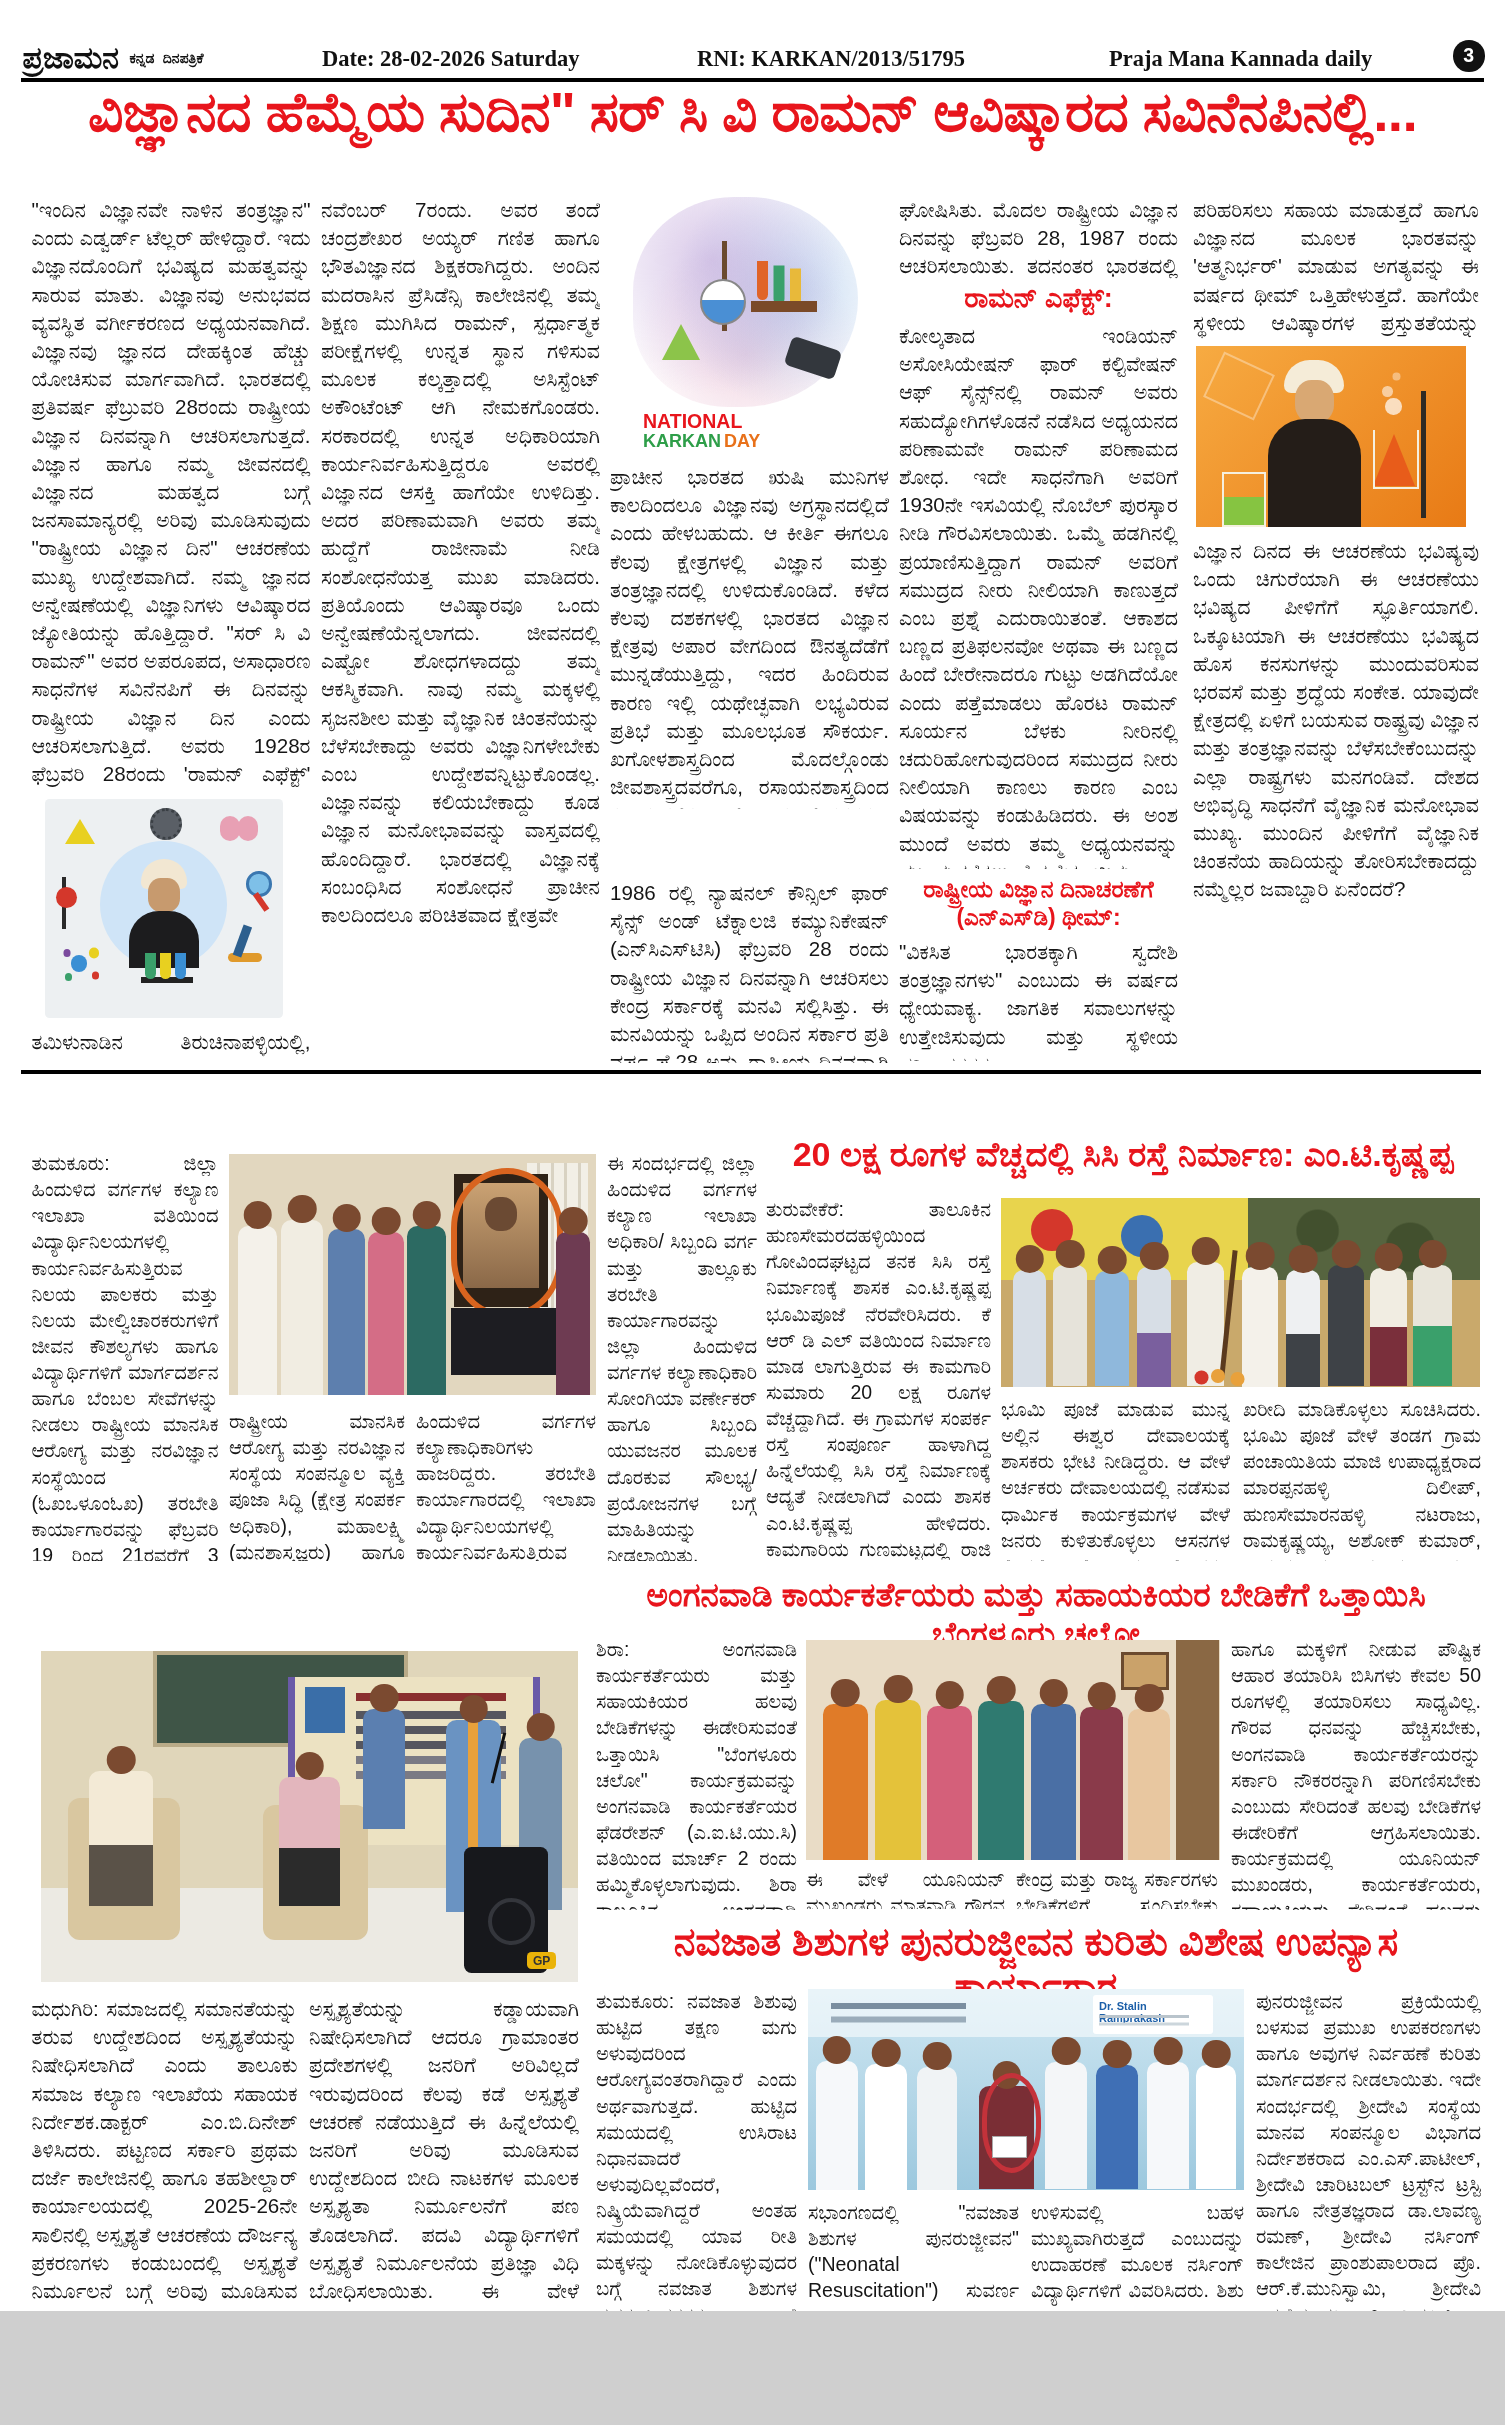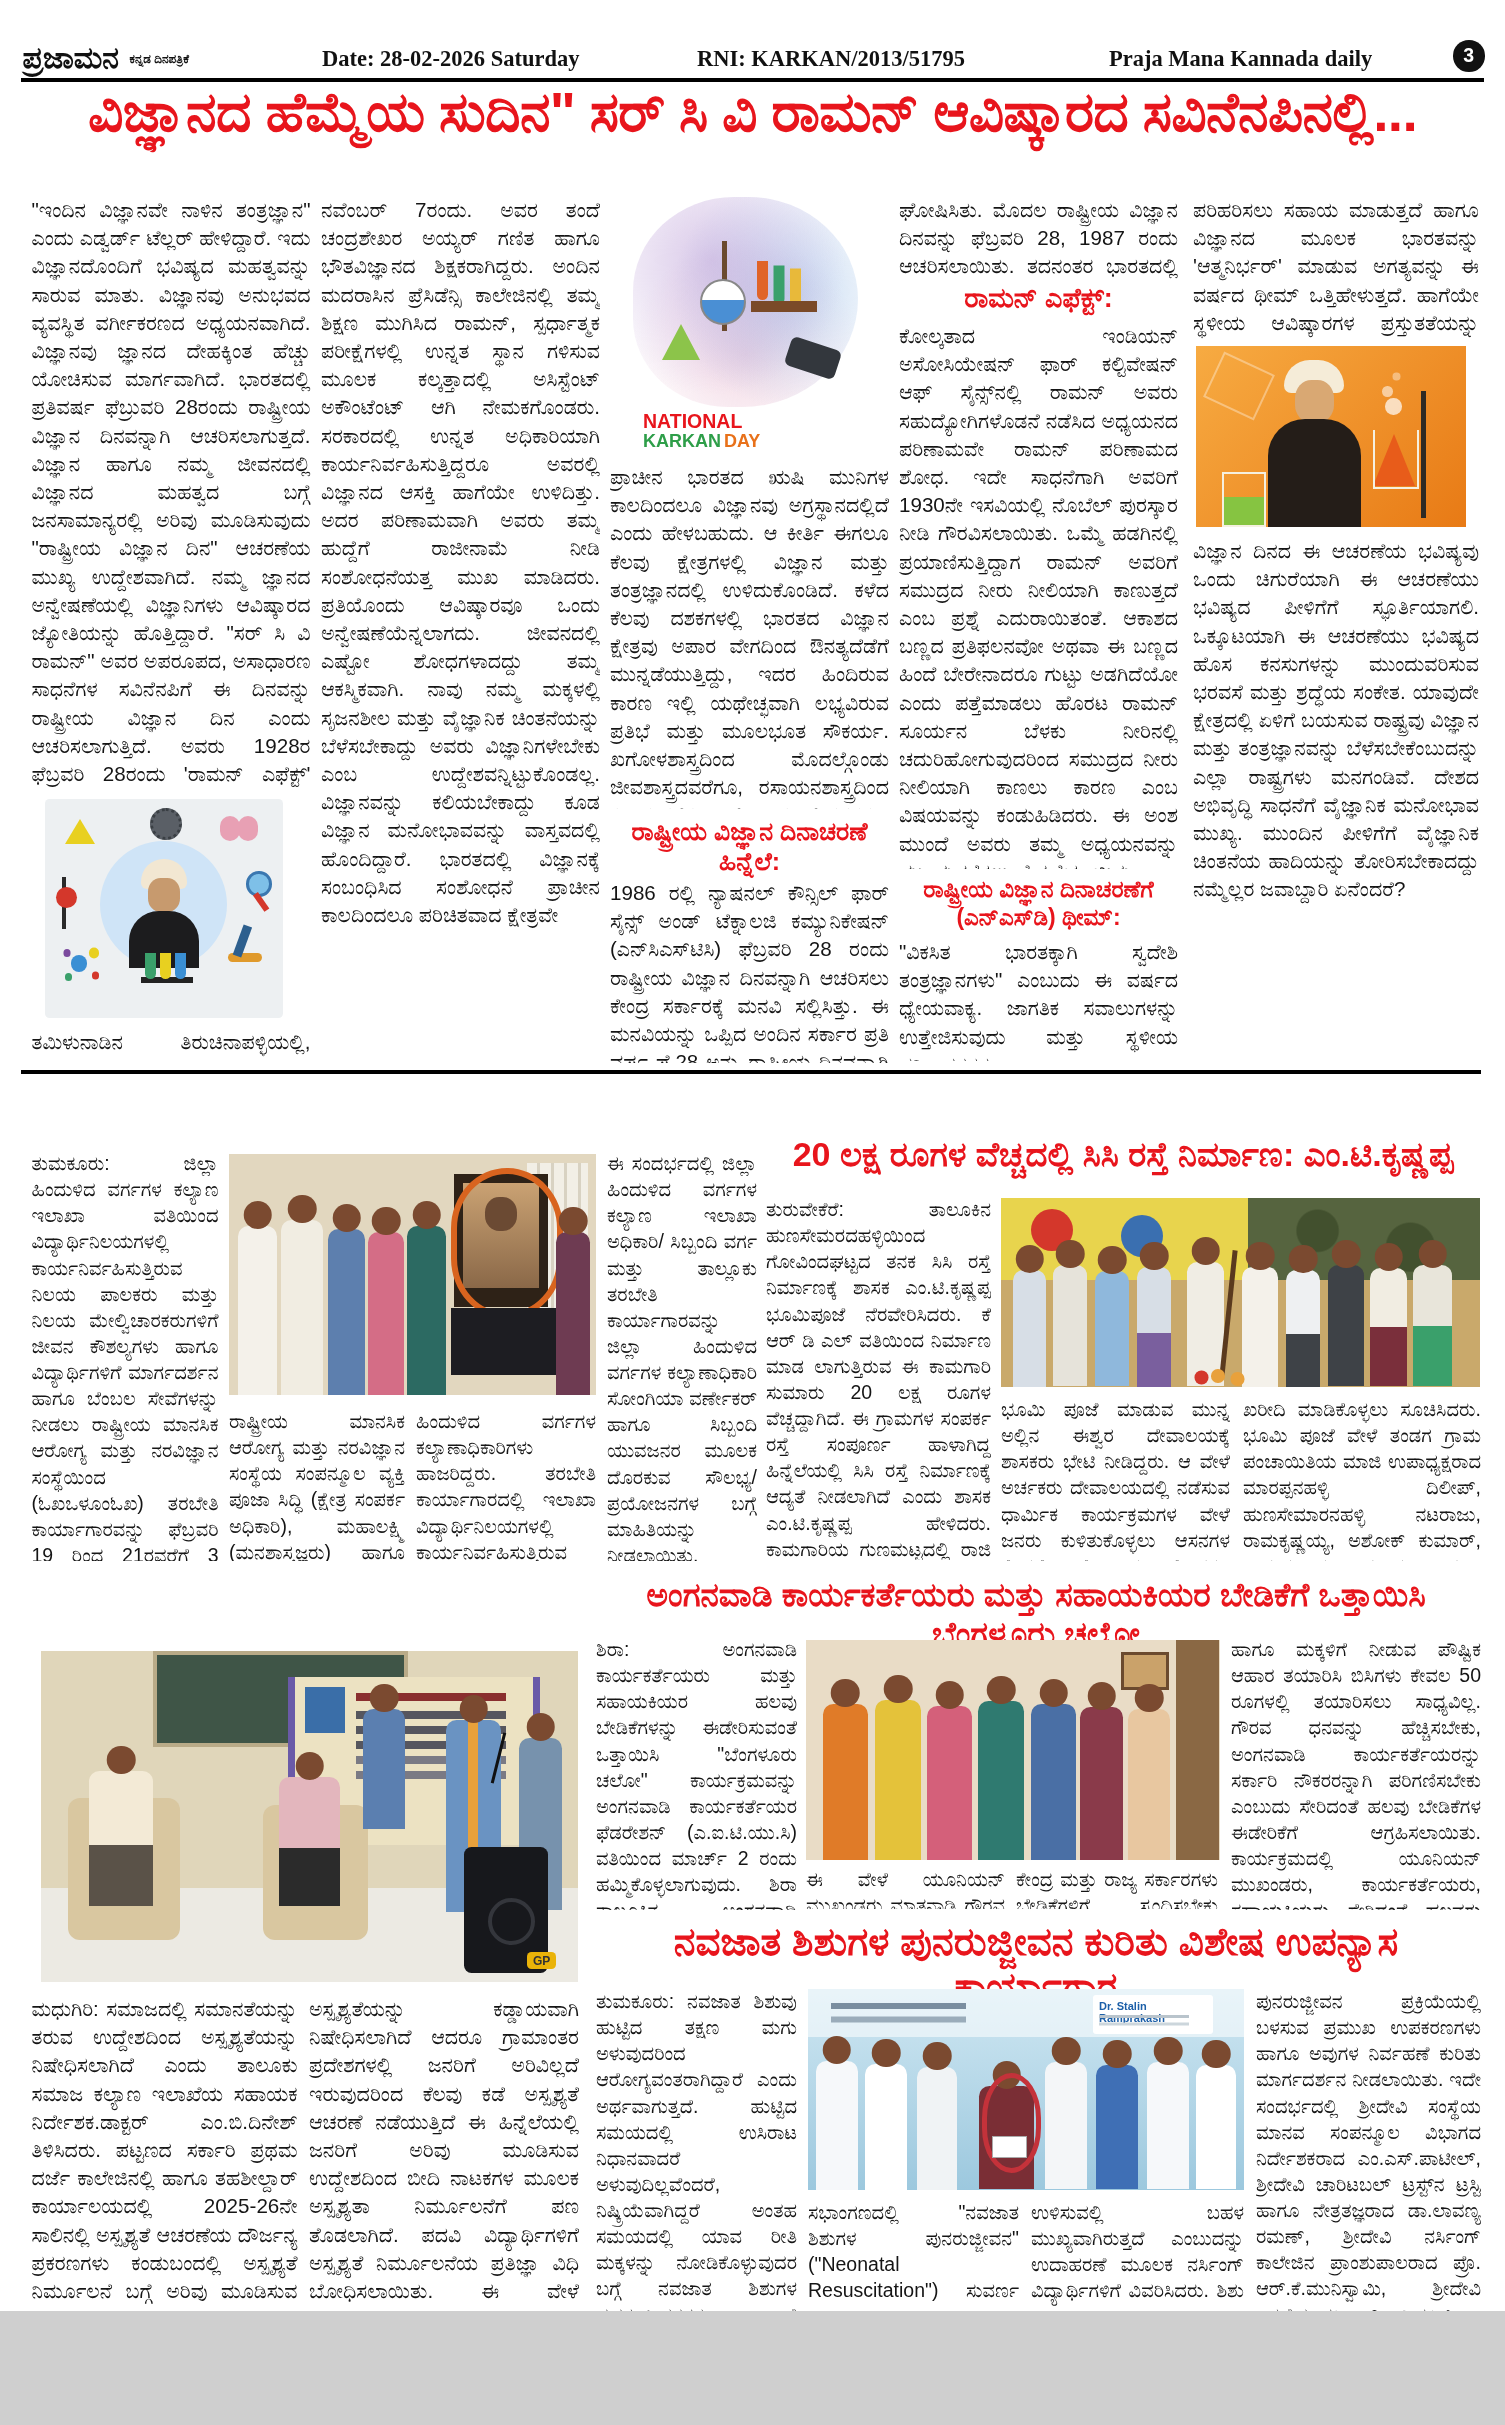--- a/index.html
+++ b/index.html
@@ -1,21 +1,21 @@
 <!DOCTYPE html>
 <html style="font-size:12px"><head>
 <meta charset="utf-8">
 <style>
   html,body{margin:0;padding:0;background:#cfcfcf;}
   #page{position:relative;width:1505px;height:2311px;background:#ffffff;overflow:hidden;
         font-family:"Liberation Sans",sans-serif;color:#141414;}
   
   .hdr-item{position:absolute;top:42px;height:33px;display:flex;align-items:center;}
   .logo-main{font-family:"Liberation Serif",serif;font-weight:800;font-size:30px;color:#111;}
-  .logo-sub{font-family:Liberation Sans, sans-serif;font-weight:700;font-size:12px;color:#111;margin-left:10.5px;}
+  .logo-sub{font-family:Liberation Mono, monospace;font-weight:700;font-size:14px;color:#111;margin-left:10.5px;}
   .hdr-text{font-family:"Liberation Serif",serif;font-weight:700;font-size:22.5px;color:#111;}
   .page-num{position:absolute;top:40px;left:1453px;width:31.5px;height:31.5px;border-radius:50%;
             background:#111;color:#fff;font-weight:800;font-size:19.5px;display:flex;align-items:center;justify-content:center;}
   .hdr-rule{position:absolute;left:21px;top:78px;width:1463px;height:3.7px;background:#000;}
   
   .lead-headline{position:absolute;left:15px;top:84px;width:1475px;text-align:center;
                  font-size:55px;line-height:1.05;font-weight:800;color:#e8151c;letter-spacing:-0.7px;}
   .red{color:#e8151c;}
   .subhead{position:absolute;font-weight:800;text-align:center;color:#e8151c;}
   
@@ -87,21 +87,20 @@
     <div class="abs" style="left:90px;top:90px;width:42px;height:42px;border-radius:50%;background:linear-gradient(#ffffff 45%,#4a8fd4 45%);border:2.2px solid #888;"></div>
     <div class="abs" style="left:147px;top:72px;width:10.5px;height:39px;border-radius:0 0 6px 6px;background:#e06428;box-shadow:16.5px 4.5px 0 #3aa06b,33px 7.5px 0 #e8b93a;"></div>
     <div class="abs" style="left:141px;top:112px;width:66px;height:10.5px;background:#7a4a28;"></div>
     <div class="abs" style="left:52px;top:135px;width:0;height:0;border-left:19.5px solid transparent;border-right:19.5px solid transparent;border-bottom:36px solid #8cc44a;"></div>
     <div class="abs" style="left:177px;top:154px;width:52px;height:30px;border-radius:6px;background:#33373d;transform:rotate(18deg);"></div>
     <div class="tinytext" style="left:33px;top:222px;font-size:19.5px;color:#e8151c;">NATIONAL</div>
     <div class="tinytext" style="left:33px;top:243px;font-size:18px;color:#2e9e49;">KARKAN</div>
     <div class="tinytext" style="left:114px;top:243px;font-size:18px;color:#e8711a;">DAY</div>
   </div>
   <div class="col" style="left:610px;top:463px;width:279px;height:346px;">ಪ್ರಾಚೀನ ಭಾರತದ ಋಷಿ ಮುನಿಗಳ ಕಾಲದಿಂದಲೂ ವಿಜ್ಞಾನವು ಅಗ್ರಸ್ಥಾನದಲ್ಲಿದೆ ಎಂದು ಹೇಳಬಹುದು. ಆ ಕೀರ್ತಿ ಈಗಲೂ ಕೆಲವು ಕ್ಷೇತ್ರಗಳಲ್ಲಿ ವಿಜ್ಞಾನ ಮತ್ತು ತಂತ್ರಜ್ಞಾನದಲ್ಲಿ ಉಳಿದುಕೊಂಡಿದೆ. ಕಳೆದ ಕೆಲವು ದಶಕಗಳಲ್ಲಿ ಭಾರತದ ವಿಜ್ಞಾನ ಕ್ಷೇತ್ರವು ಅಪಾರ ವೇಗದಿಂದ ಔನತ್ಯದೆಡೆಗೆ ಮುನ್ನಡೆಯುತ್ತಿದ್ದು, ಇದರ ಹಿಂದಿರುವ ಕಾರಣ ಇಲ್ಲಿ ಯಥೇಚ್ಛವಾಗಿ ಲಭ್ಯವಿರುವ ಪ್ರತಿಭೆ ಮತ್ತು ಮೂಲಭೂತ ಸೌಕರ್ಯ. ಖಗೋಳಶಾಸ್ತ್ರದಿಂದ ಮೊದಲ್ಗೊಂಡು ಜೀವಶಾಸ್ತ್ರದವರೆಗೂ, ರಸಾಯನಶಾಸ್ತ್ರದಿಂದ ಕೃಷಿಯವರೆಗೂ ವೈಜ್ಞಾನಿಕ ಕ್ಷೇತ್ರಗಳನ್ನೂ ಭಾರತೀಯ ವಿಜ್ಞಾನಿಗಳು ಶ್ರೀಮಂತಗೊಳಿಸಿದ್ದಾರೆ.</div>
-  <div class="subhead" style="left:610px;top:816px;width:279px;font-size:25px;line-height:1.2;">ರಾಷ್ಟ್ರೀಯ ವಿಜ್ಞಾನ ದಿನಾಚರಣೆ ಹಿನ್ನೆಲೆ:</div>
   <div class="col" style="left:610px;top:879px;width:279px;height:184px;">1986 ರಲ್ಲಿ ನ್ಯಾಷನಲ್ ಕೌನ್ಸಿಲ್ ಫಾರ್ ಸೈನ್ಸ್ ಅಂಡ್ ಟೆಕ್ನಾಲಜಿ ಕಮ್ಯುನಿಕೇಷನ್ (ಎನ್‌ಸಿಎಸ್‌ಟಿಸಿ) ಫೆಬ್ರವರಿ 28 ರಂದು ರಾಷ್ಟ್ರೀಯ ವಿಜ್ಞಾನ ದಿನವನ್ನಾಗಿ ಆಚರಿಸಲು ಕೇಂದ್ರ ಸರ್ಕಾರಕ್ಕೆ ಮನವಿ ಸಲ್ಲಿಸಿತ್ತು. ಈ ಮನವಿಯನ್ನು ಒಪ್ಪಿದ ಅಂದಿನ ಸರ್ಕಾರ ಪ್ರತಿ ವರ್ಷ ಫೆ.28 ಅನ್ನು ರಾಷ್ಟ್ರೀಯ ದಿನವನ್ನಾಗಿ ದೇಶಾದ್ಯಂತ ಆಚರಿಸುವುದಾಗಿ</div>
 
   <div class="col" style="left:899px;top:196px;width:279px;height:84px;">ಘೋಷಿಸಿತು. ಮೊದಲ ರಾಷ್ಟ್ರೀಯ ವಿಜ್ಞಾನ ದಿನವನ್ನು ಫೆಬ್ರವರಿ 28, 1987 ರಂದು ಆಚರಿಸಲಾಯಿತು. ತದನಂತರ ಭಾರತದಲ್ಲಿ ಈ ಆಚರಣೆ ಜಾರಿಯಲ್ಲಿದೆ.</div>
   <div class="subhead" style="left:899px;top:283px;width:279px;font-size:27px;">ರಾಮನ್ ಎಫೆಕ್ಟ್:</div>
   <div class="col" style="left:899px;top:322px;width:279px;height:547px;">ಕೋಲ್ಕತಾದ ಇಂಡಿಯನ್ ಅಸೋಸಿಯೇಷನ್ ಫಾರ್ ಕಲ್ಟಿವೇಷನ್ ಆಫ್ ಸೈನ್ಸ್‌ನಲ್ಲಿ ರಾಮನ್ ಅವರು ಸಹುದ್ಯೋಗಿಗಳೊಡನೆ ನಡೆಸಿದ ಅಧ್ಯಯನದ ಪರಿಣಾಮವೇ ರಾಮನ್ ಪರಿಣಾಮದ ಶೋಧ. ಇದೇ ಸಾಧನೆಗಾಗಿ ಅವರಿಗೆ 1930ನೇ ಇಸವಿಯಲ್ಲಿ ನೊಬೆಲ್ ಪುರಸ್ಕಾರ ನೀಡಿ ಗೌರವಿಸಲಾಯಿತು. ಒಮ್ಮೆ ಹಡಗಿನಲ್ಲಿ ಪ್ರಯಾಣಿಸುತ್ತಿದ್ದಾಗ ರಾಮನ್ ಅವರಿಗೆ ಸಮುದ್ರದ ನೀರು ನೀಲಿಯಾಗಿ ಕಾಣುತ್ತದೆ ಎಂಬ ಪ್ರಶ್ನೆ ಎದುರಾಯಿತಂತೆ. ಆಕಾಶದ ಬಣ್ಣದ ಪ್ರತಿಫಲನವೋ ಅಥವಾ ಈ ಬಣ್ಣದ ಹಿಂದೆ ಬೇರೇನಾದರೂ ಗುಟ್ಟು ಅಡಗಿದೆಯೋ ಎಂದು ಪತ್ತೆಮಾಡಲು ಹೊರಟ ರಾಮನ್ ಸೂರ್ಯನ ಬೆಳಕು ನೀರಿನಲ್ಲಿ ಚದುರಿಹೋಗುವುದರಿಂದ ಸಮುದ್ರದ ನೀರು ನೀಲಿಯಾಗಿ ಕಾಣಲು ಕಾರಣ ಎಂಬ ವಿಷಯವನ್ನು ಕಂಡುಹಿಡಿದರು. ಈ ಅಂಶ ಮುಂದೆ ಅವರು ತಮ್ಮ ಅಧ್ಯಯನವನ್ನು ಮುಂದುವರೆಸಲು ಪ್ರೇರಣೆಯಾಯಿತು.</div>
   <div class="subhead" style="left:899px;top:876px;width:279px;font-size:23px;line-height:1.2;">ರಾಷ್ಟ್ರೀಯ ವಿಜ್ಞಾನ ದಿನಾಚರಣೆಗೆ (ಎನ್‌ಎಸ್‌ಡಿ) ಥೀಮ್:</div>
   <div class="col" style="left:899px;top:938px;width:279px;height:123px;">"ವಿಕಸಿತ ಭಾರತಕ್ಕಾಗಿ ಸ್ವದೇಶಿ ತಂತ್ರಜ್ಞಾನಗಳು" ಎಂಬುದು ಈ ವರ್ಷದ ಧ್ಯೇಯವಾಕ್ಯ. ಜಾಗತಿಕ ಸವಾಲುಗಳನ್ನು ಉತ್ತೇಜಿಸುವುದು ಮತ್ತು ಸ್ಥಳೀಯ ಪರಿಹಾರಗಳನ್ನು</div>
 
   <div class="col" style="left:1193px;top:196px;width:286px;height:147px;">ಪರಿಹರಿಸಲು ಸಹಾಯ ಮಾಡುತ್ತದೆ ಹಾಗೂ ವಿಜ್ಞಾನದ ಮೂಲಕ ಭಾರತವನ್ನು 'ಆತ್ಮನಿರ್ಭರ್' ಮಾಡುವ ಅಗತ್ಯವನ್ನು ಈ ವರ್ಷದ ಥೀಮ್ ಒತ್ತಿಹೇಳುತ್ತದೆ. ಹಾಗೆಯೇ ಸ್ಥಳೀಯ ಆವಿಷ್ಕಾರಗಳ ಪ್ರಸ್ತುತತೆಯನ್ನು ಒತ್ತಿಹೇಳಲು ಮತ್ತು ಭಾರತೀಯ ವಿಜ್ಞಾನಿಗಳ ಕೆಲಸವನ್ನು ಪ್ರದರ್ಶಿಸಲು ರಾಷ್ಟ್ರೀಯ</div>
 

